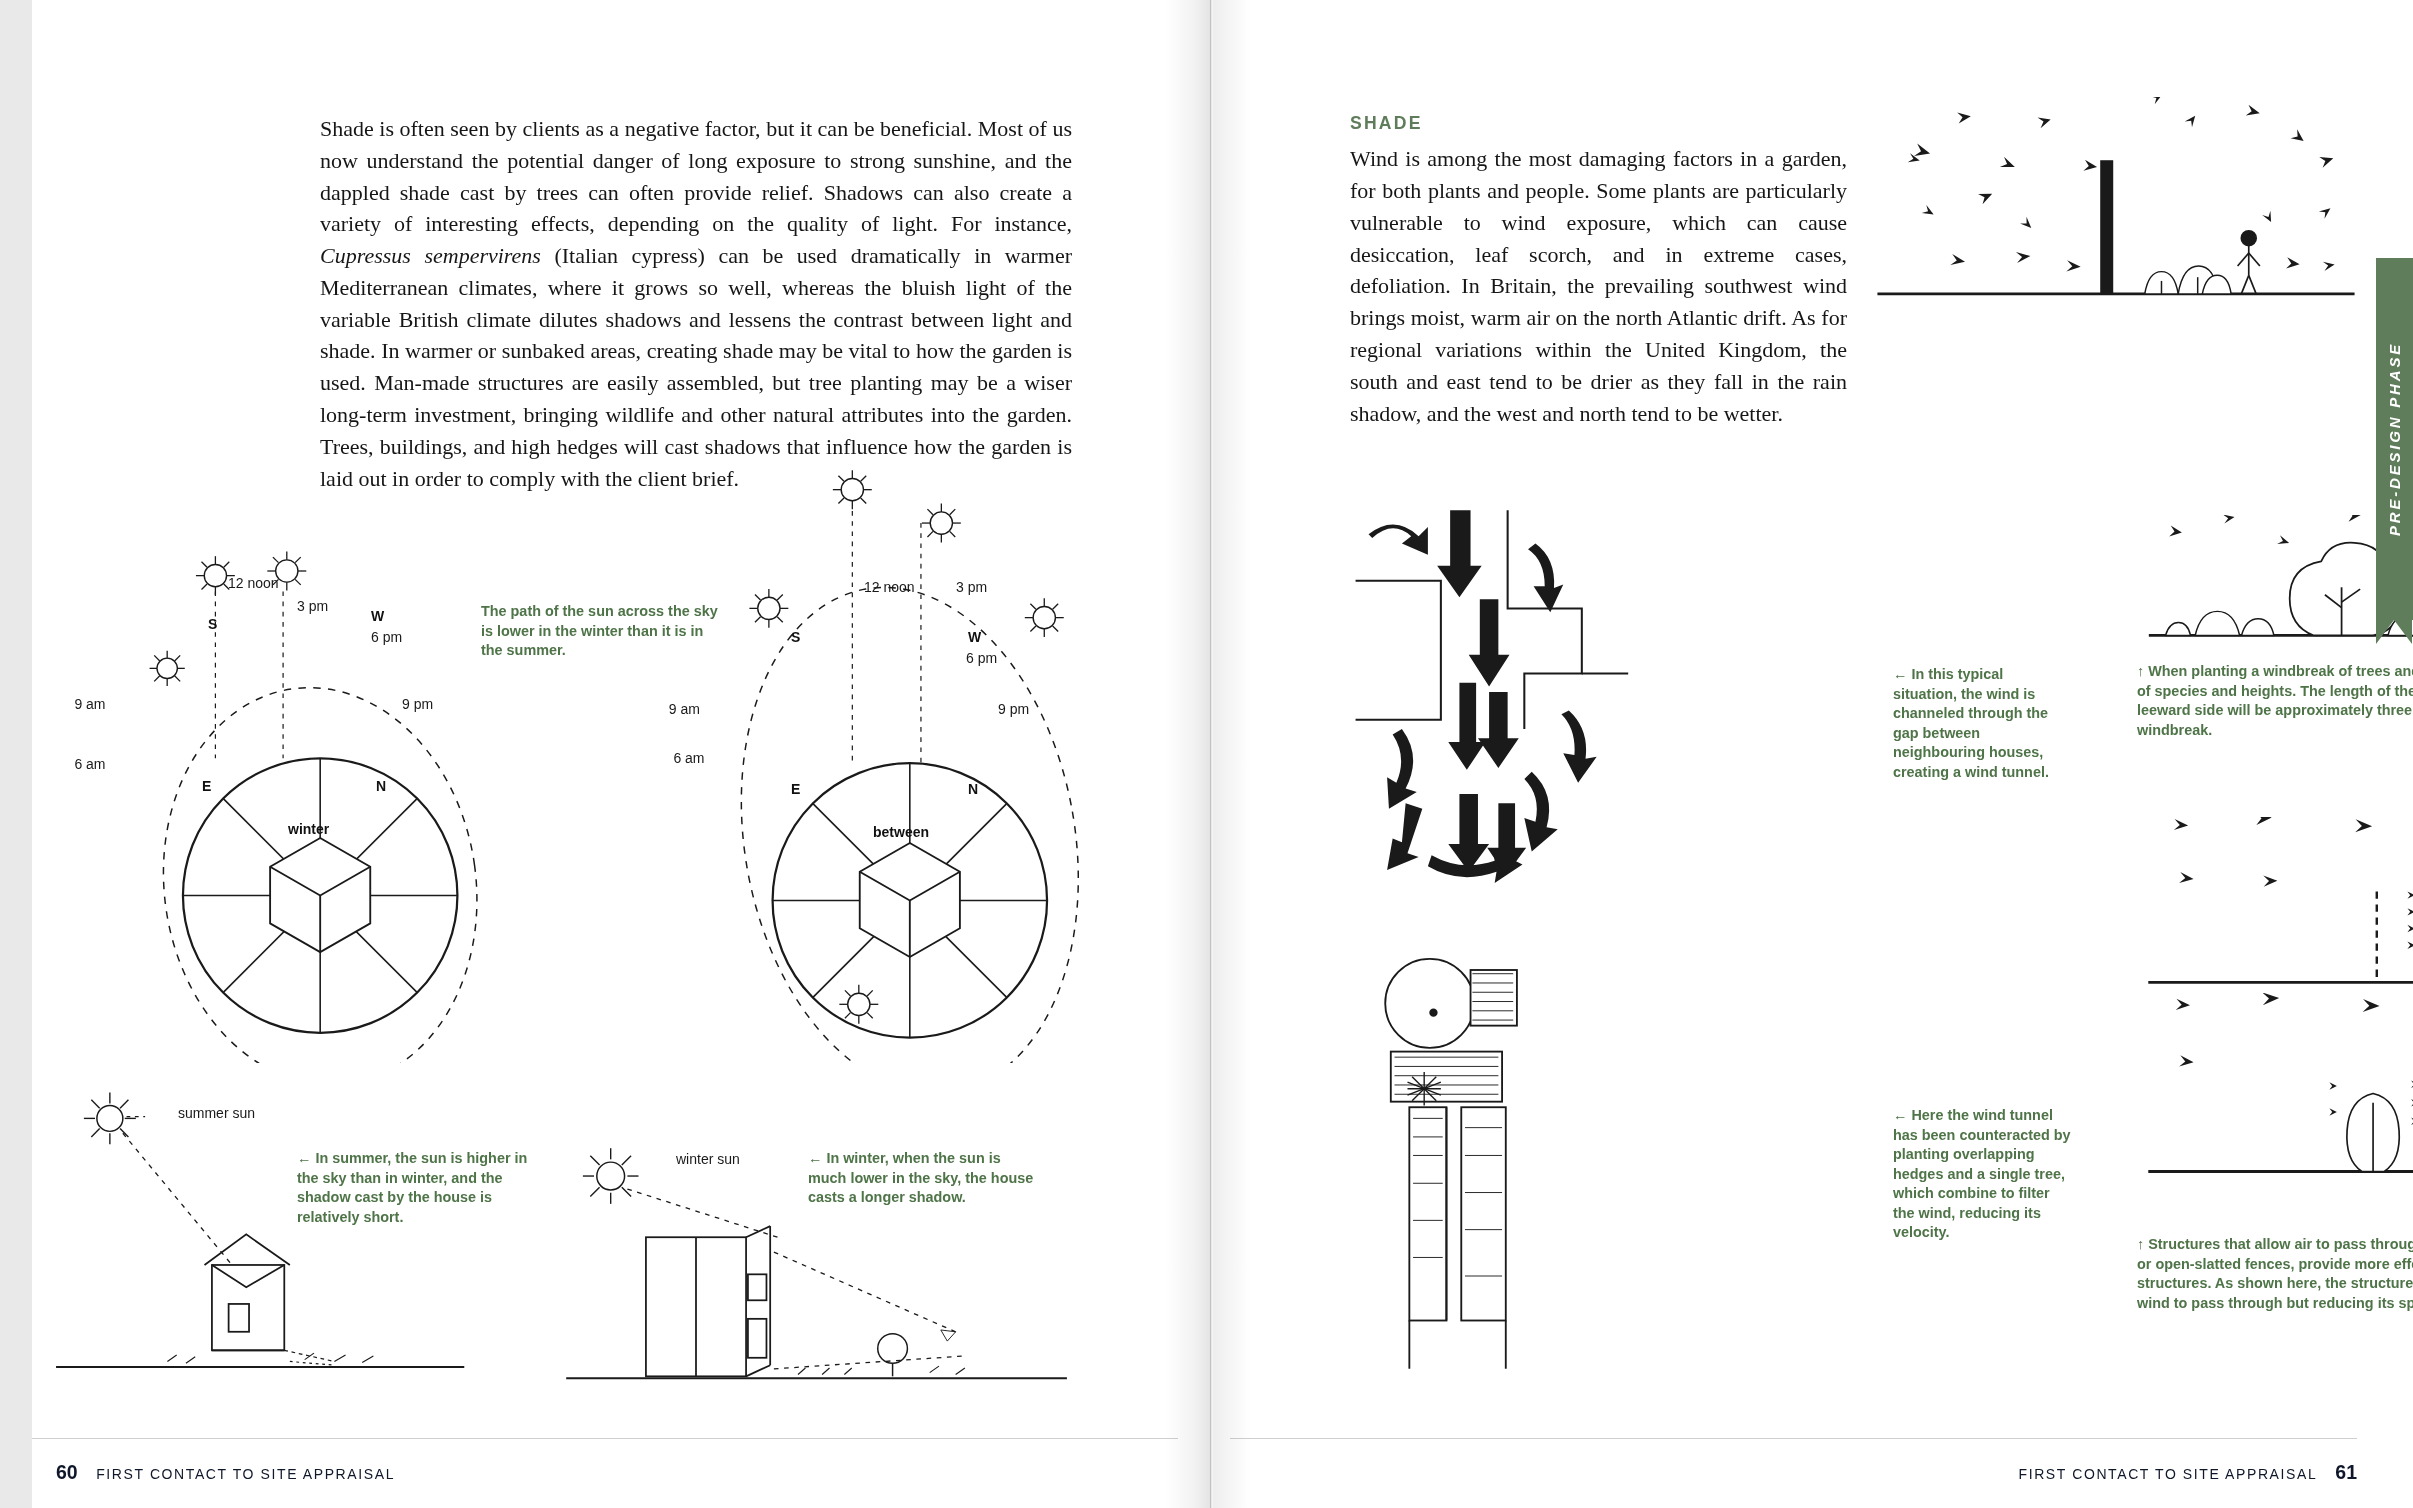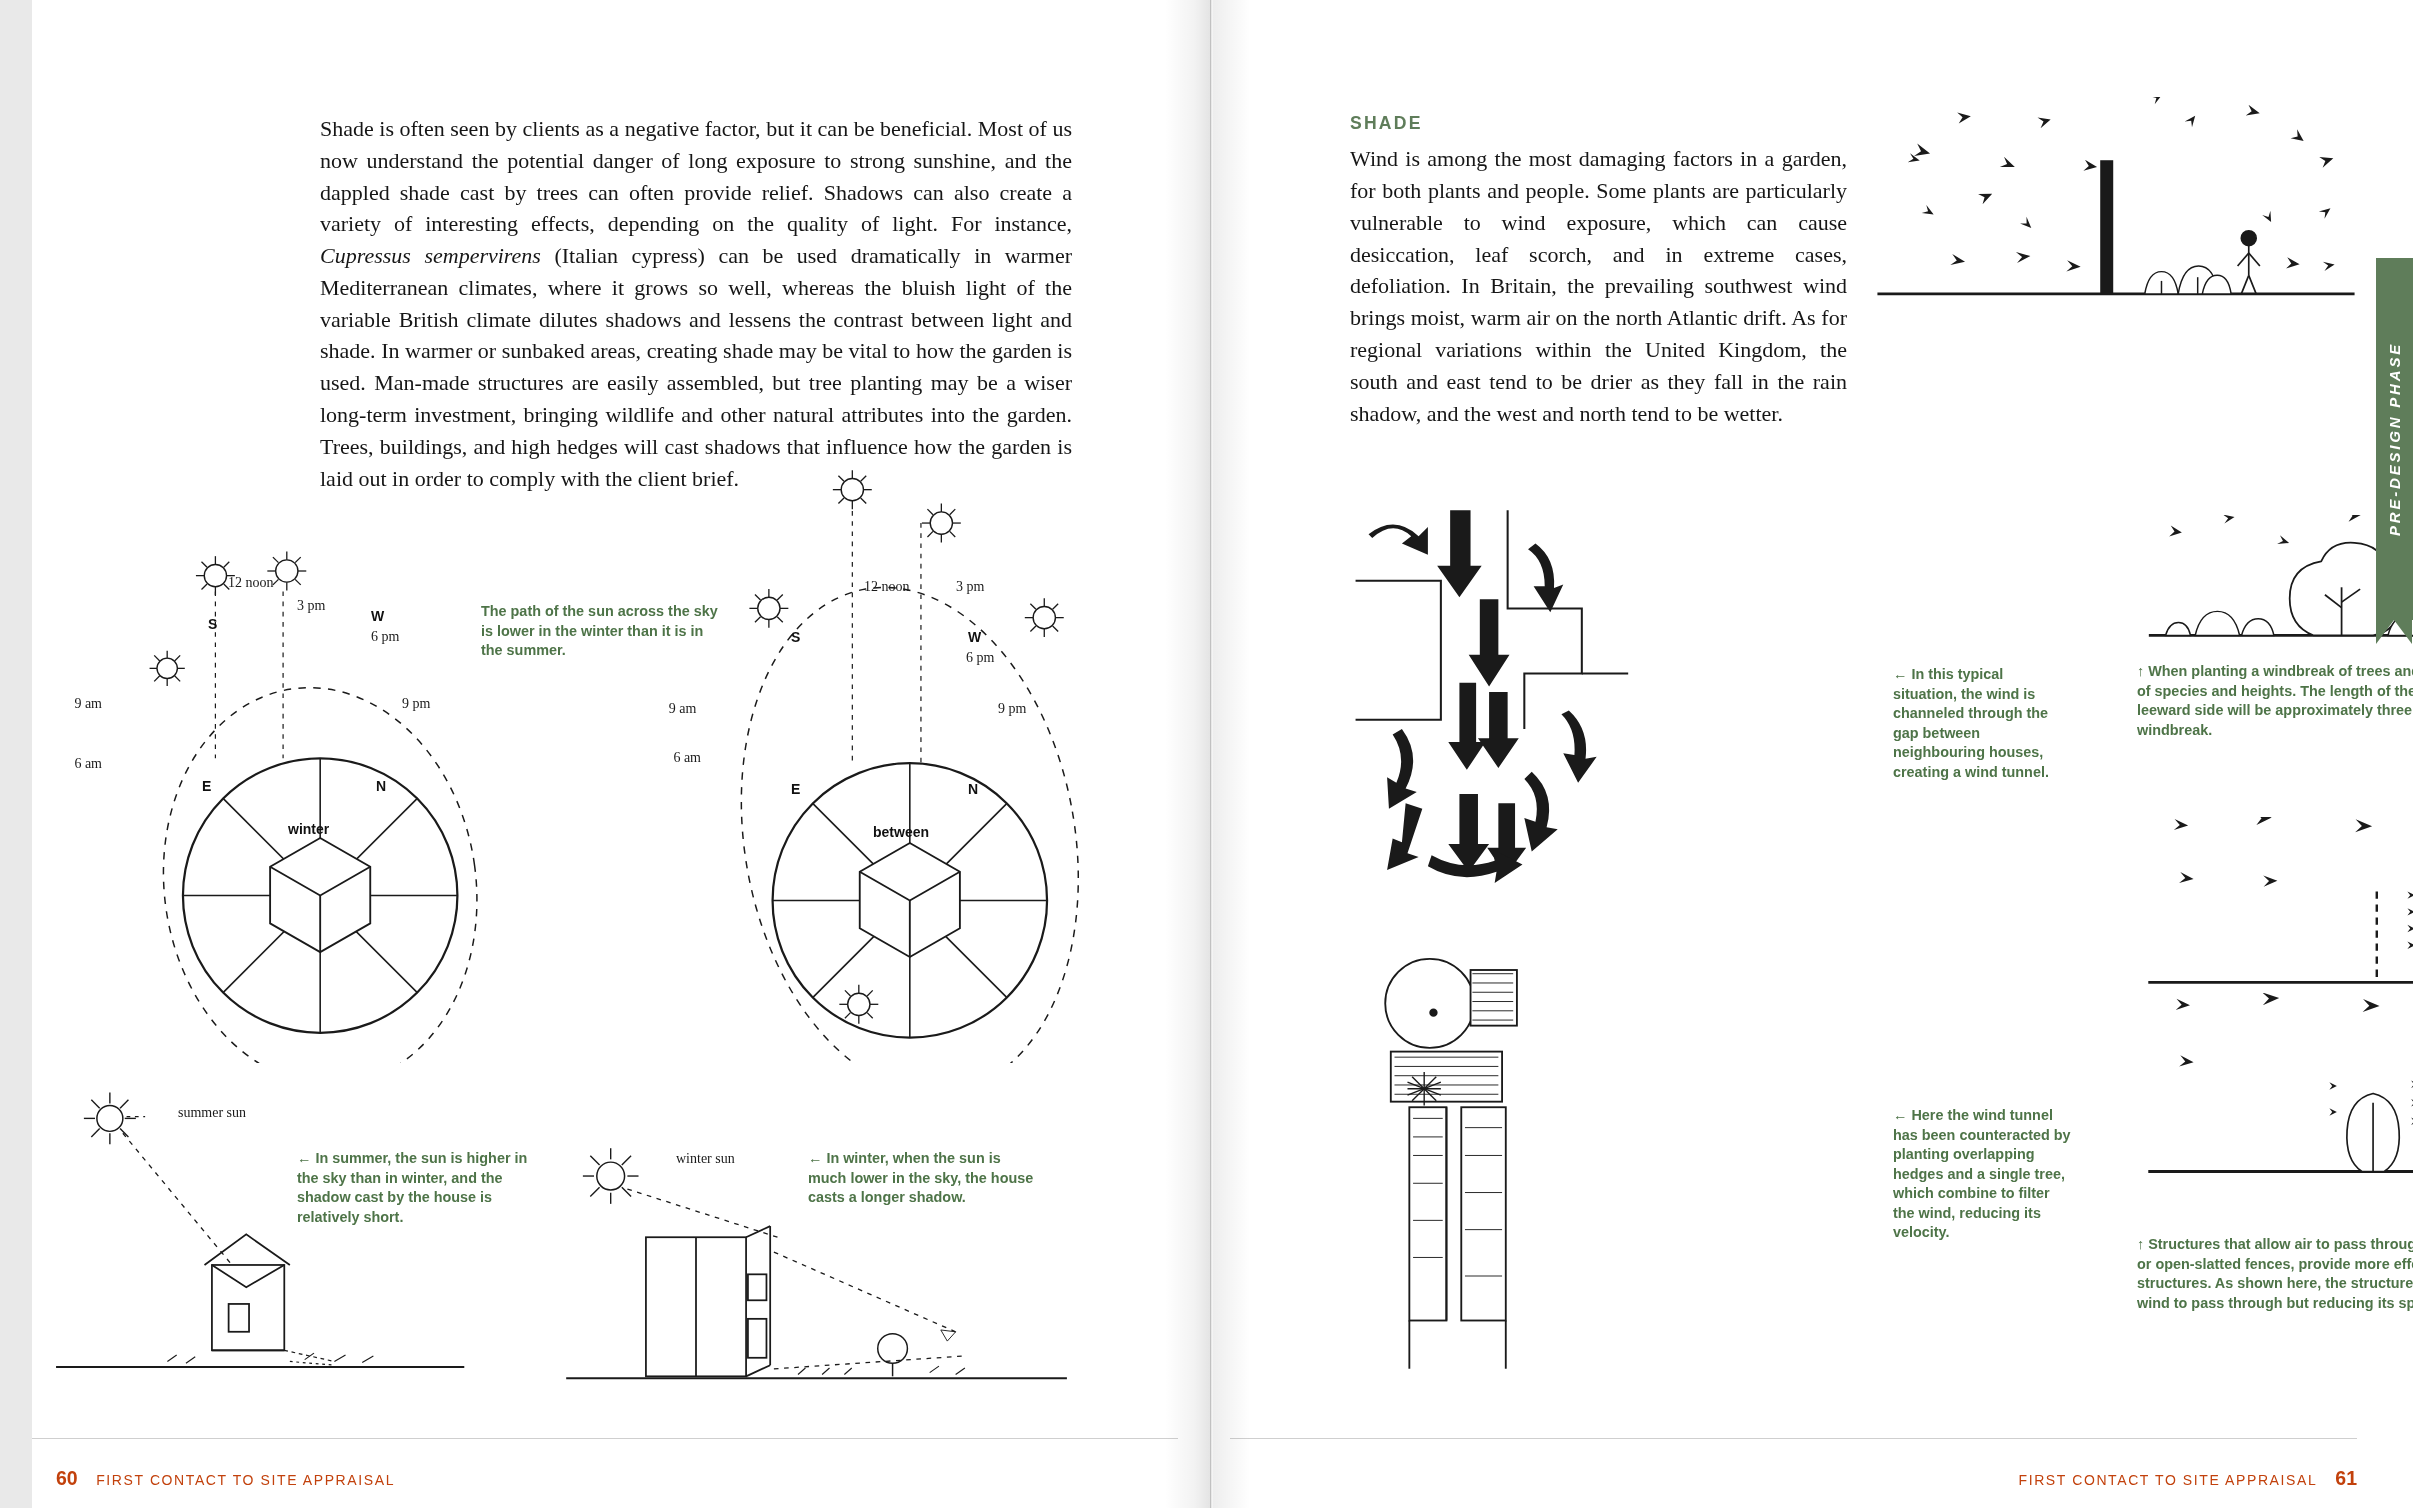--- a/index.html
+++ b/index.html
@@ -77,38 +77,38 @@
 
   .caption {
     font-family: "Liberation Sans", sans-serif;
     font-size: 14.4px;
     line-height: 1.36;
     color: #4e7448;
     font-weight: 600;
   }
 
   .fig-label {
-    font-family: Liberation Serif, serif;
+    font-family: Liberation Sans, sans-serif;
     font-size: 14px;
     color: #1a1a1a;
   }
   .fig-label-b {
     font-family: "Liberation Sans", sans-serif;
     font-size: 14px;
     font-weight: bold;
     color: #111;
   }
 
   .folio {
     position: absolute;
-    bottom: 18px;
+    bottom: 24px;
     font-family: "Liberation Sans", sans-serif;
     font-size: 14px;
     letter-spacing: 1.6px;
-    color: #c2410c;
+    color: #0f172a;
   }
   .folio .num {
     font-weight: bold;
     font-size: 19.5px;
     letter-spacing: 0;
   }
   .rule {
     position: absolute;
     height: 0.9px;
     background: #cfcfcf;

